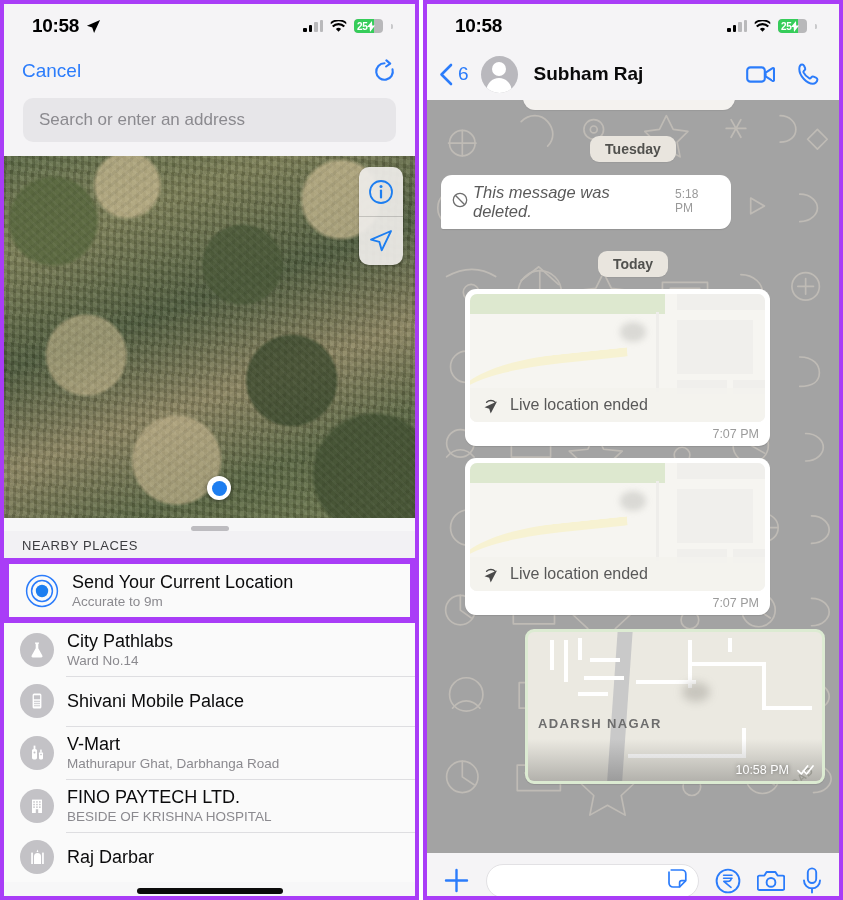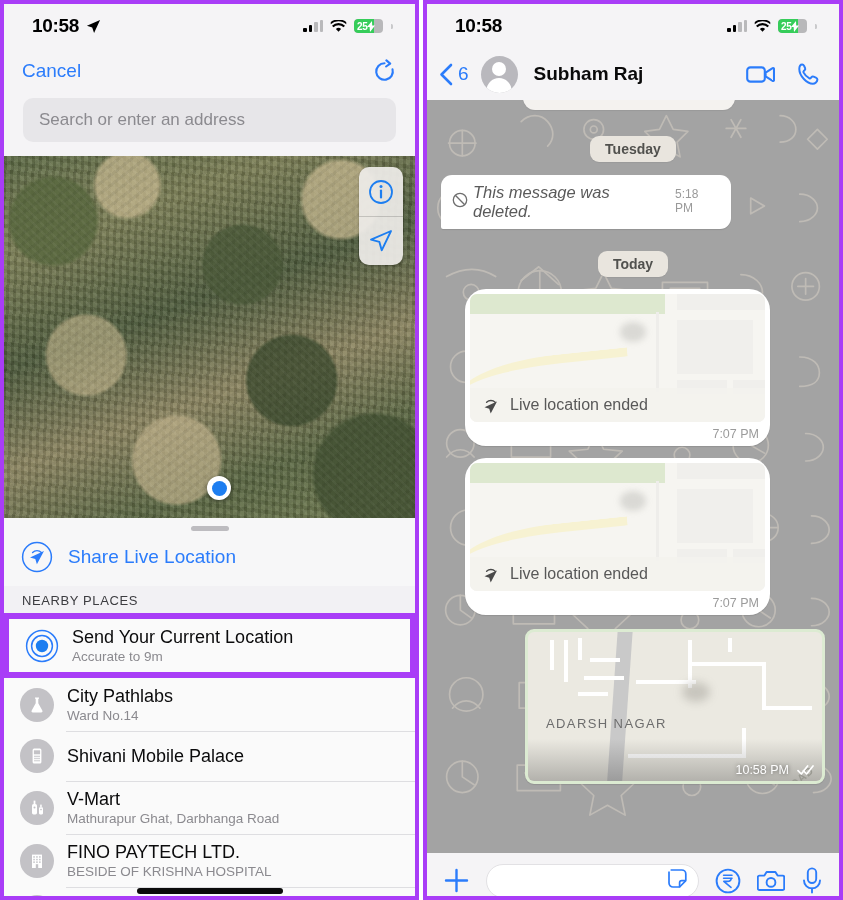--- a/index.html
+++ b/index.html
@@ -260,21 +260,21 @@
     display: flex; align-items: baseline; gap: 5px;
     box-shadow: 0 1px 1px rgba(0,0,0,.10);
   }
   .deleted-bubble .dtxt { font-size: 16.5px; font-style: italic; color: #5a5a5a; }
   .deleted-bubble .dtime { font-size: 12px; color: #9a9a9a; }
   .ban-icon { align-self: center; }
 
   .loc-msg {
     margin: 12px auto 0 24px;
     width: 305px;
-    background: #fff; border-radius: 21px;
+    background: #fff; border-radius: 11px;
     padding: 5px 5px 3px;
     box-shadow: 0 1px 1px rgba(0,0,0,.10);
   }
   .loc-thumb {
     position: relative; height: 128px; border-radius: 7px; overflow: hidden;
     background: #f6f5f1;
     filter: blur(0.6px);
   }
   .loc-thumb .green { position: absolute; left: 0; top: 0; width: 66%; height: 20px; background: #dde8cf; }
   .loc-thumb .blk1 { position: absolute; left: 70%; top: 0; right: 0; height: 16px; background: #f0efec; }
@@ -316,22 +316,22 @@
     overflow: hidden; position: relative; height: 155px;
     background: #ebe9e1;
     box-shadow: 0 1px 1px rgba(0,0,0,.10);
   }
   .map-card .big-road {
     position: absolute; left: 84px; top: -10px; width: 15px; height: 180px;
     background: #c9c9c9; transform: rotate(4deg);
   }
   .map-card .st { position: absolute; background: #fff; }
   .map-card .label-area {
-    position: absolute; left: 18px; top: 84px;
-    font-size: 13px; font-weight: normal; letter-spacing: 1.4px; color: #6d6d6d;
+    position: absolute; left: 10px; top: 84px;
+    font-size: 13px; font-weight: bold; letter-spacing: 1.4px; color: #6d6d6d;
   }
   .map-card .label-road {
     position: absolute; right: 6px; bottom: 8px;
     font-size: 11px; font-weight: bold; letter-spacing: .8px; color: #9a9a92;
     transform: rotate(-41deg); transform-origin: right bottom;
     white-space: nowrap;
   }
   .map-card .mpin { position: absolute; left: 140px; top: 42px; }
   .map-card .mpin .ball {
     width: 19px; height: 19px; border-radius: 50%;
@@ -441,30 +441,20 @@
           <svg width="26" height="26" viewBox="0 0 26 26">
             <path d="M23 3 3 11.6l8.4 2.3 2.3 8.4z" fill="none" stroke="#1d7ef0" stroke-width="1.9" stroke-linejoin="round"></path>
           </svg>
         </div>
       </div>
     </div>
 
     <div class="sheet">
       <div class="grabber"></div>
 
-      <div class="share-row">
-        <span class="pico-blue">
-          <svg width="32" height="32" viewBox="0 0 32 32">
-            <circle cx="16" cy="16" r="14.4" fill="none" stroke="#2b7cfb" stroke-width="1.5"></circle>
-            <path d="M23 10 9 16.4l5.3 1.6 1.6 5.3z" fill="#2b7cfb"></path>
-            <path d="M11.6 11.4a6.3 6.3 0 0 1 8.8 0" fill="none" stroke="#2b7cfb" stroke-width="1.4" stroke-linecap="round"></path>
-          </svg>
-        </span>
-        <span class="label">Share Live Location</span>
-      </div>
 
       <div class="section-head">NEARBY PLACES</div>
 
       <div class="places">
 
         <div class="hl-wrap">
           <div class="place">
             <span class="pico-blue">
               <svg width="34" height="34" viewBox="0 0 34 34">
                 <circle cx="17" cy="17" r="15.4" fill="none" stroke="#2b7cfb" stroke-width="1.5"></circle>

